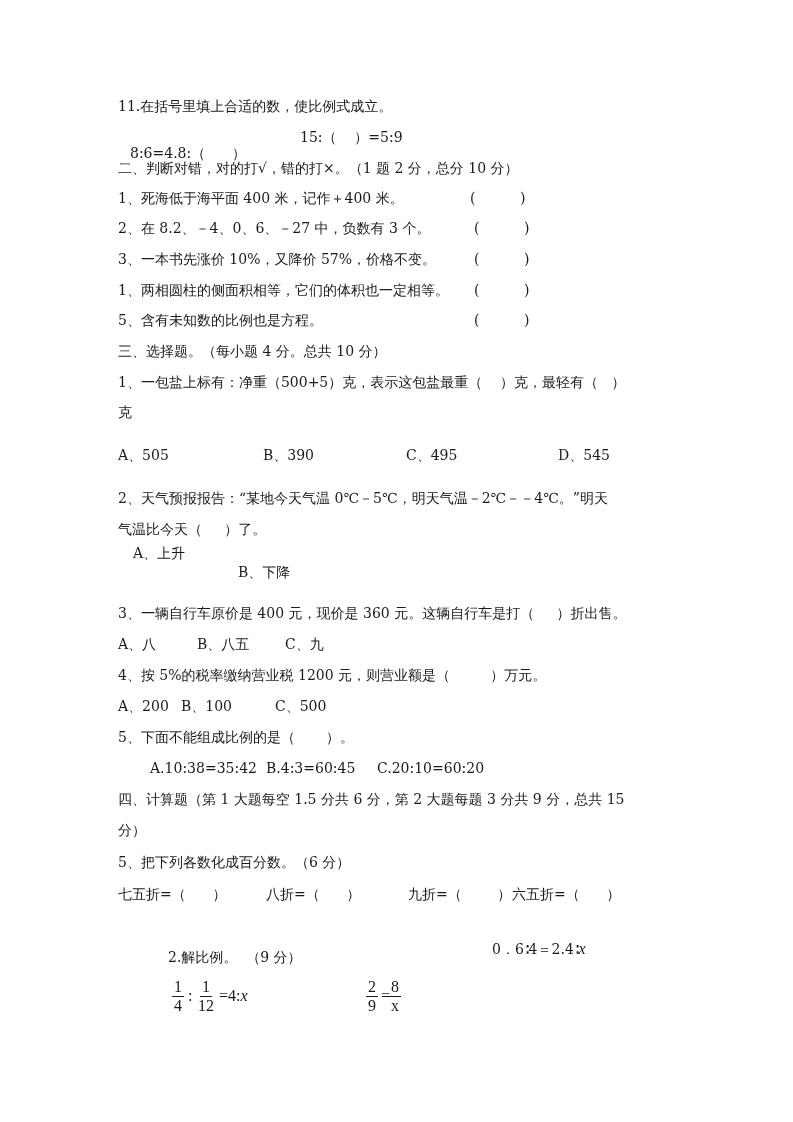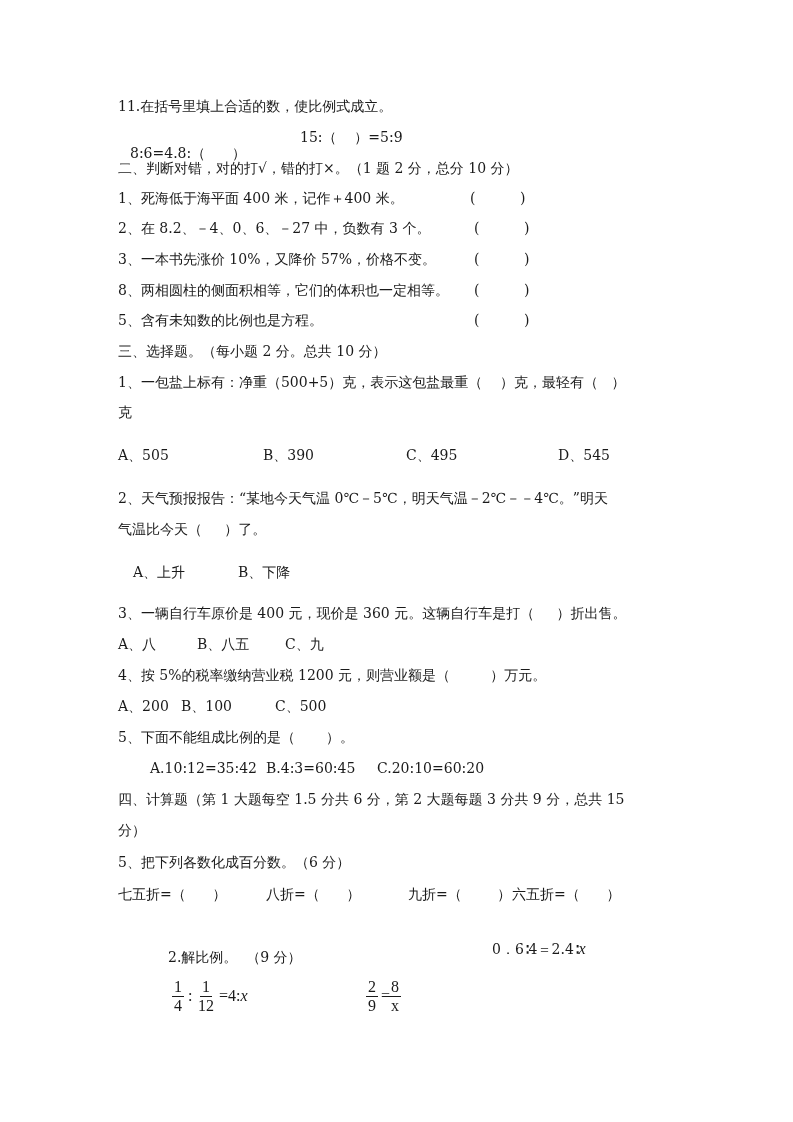--- a/index.html
+++ b/index.html
@@ -24,50 +24,50 @@
 <div class="abs" style="left:130px;top:144px">8:6=4.8:（      ）</div>
 <div class="abs" style="left:300px;top:128px">15:（    ）=5:9</div>
 
 <div class="ln" style="top:159px">二、判断对错，对的打√，错的打×。（1 题 2 分，总分 10 分）</div>
 <div class="ln" style="top:189px">1、死海低于海平面 400 米，记作＋400 米。</div>
 <div class="abs" style="left:470px;top:189px">(          )</div>
 <div class="ln" style="top:219px">2、在 8.2、－4、0、6、－27 中，负数有 3 个。</div>
 <div class="abs" style="left:474px;top:219px">(          )</div>
 <div class="ln" style="top:250px">3、一本书先涨价 10%，又降价 57%，价格不变。</div>
 <div class="abs" style="left:474px;top:250px">(          )</div>
-<div class="ln" style="top:281px">8、两相圆柱的侧面积相等，它们的体积也一定相等。</div>
+<div class="ln" style="top:281px">1、两相圆柱的侧面积相等，它们的体积也一定相等。</div>
 <div class="abs" style="left:474px;top:281px">(          )</div>
 <div class="ln" style="top:311px">5、含有未知数的比例也是方程。</div>
 <div class="abs" style="left:474px;top:311px">(          )</div>
 
-<div class="ln" style="top:342px">三、选择题。（每小题 2 分。总共 10 分）</div>
+<div class="ln" style="top:342px">三、选择题。（每小题 4 分。总共 10 分）</div>
 <div class="ln" style="top:373px">1、一包盐上标有：净重（500+5）克，表示这包盐最重（    ）克，最轻有（   ）</div>
 <div class="ln" style="top:403px">克</div>
 <div class="abs" style="left:118px;top:446px">A、505</div>
 <div class="abs" style="left:263px;top:446px">B、390</div>
 <div class="abs" style="left:406px;top:446px">C、495</div>
 <div class="abs" style="left:558px;top:446px">D、545</div>
 
 <div class="ln" style="top:489px">2、天气预报报告：“某地今天气温 0℃－5℃，明天气温－2℃－－4℃。”明天</div>
 <div class="ln" style="top:520px">气温比今天（     ）了。</div>
-<div class="abs" style="left:133px;top:563px">A、上升</div>
+<div class="abs" style="left:133px;top:544px">A、上升</div>
 <div class="abs" style="left:238px;top:563px">B、下降</div>
 
 <div class="ln" style="top:604px">3、一辆自行车原价是 400 元，现价是 360 元。这辆自行车是打（     ）折出售。</div>
 <div class="abs" style="left:118px;top:635px">A、八</div>
 <div class="abs" style="left:197px;top:635px">B、八五</div>
 <div class="abs" style="left:285px;top:635px">C、九</div>
 
 <div class="ln" style="top:666px">4、按 5%的税率缴纳营业税 1200 元，则营业额是（         ）万元。</div>
 <div class="abs" style="left:118px;top:697px">A、200</div>
 <div class="abs" style="left:181px;top:697px">B、100</div>
 <div class="abs" style="left:275px;top:697px">C、500</div>
 
 <div class="ln" style="top:728px">5、下面不能组成比例的是（       ）。</div>
-<div class="abs" style="left:150px;top:759px">A.10:12=35:42</div>
+<div class="abs" style="left:150px;top:759px">A.10:38=35:42</div>
 <div class="abs" style="left:266px;top:759px">B.4:3=60:45</div>
 <div class="abs" style="left:377px;top:759px">C.20:10=60:20</div>
 
 <div class="ln" style="top:790px">四、计算题（第 1 大题每空 1.5 分共 6 分，第 2 大题每题 3 分共 9 分，总共 15</div>
 <div class="ln" style="top:821px">分）</div>
 <div class="ln" style="top:853px">5、把下列各数化成百分数。（6 分）</div>
 <div class="abs" style="left:118px;top:885px">七五折=（      ）</div>
 <div class="abs" style="left:266px;top:885px">八折=（      ）</div>
 <div class="abs" style="left:408px;top:885px">九折=（        ）</div>
 <div class="abs" style="left:512px;top:885px">六五折=（      ）</div>

